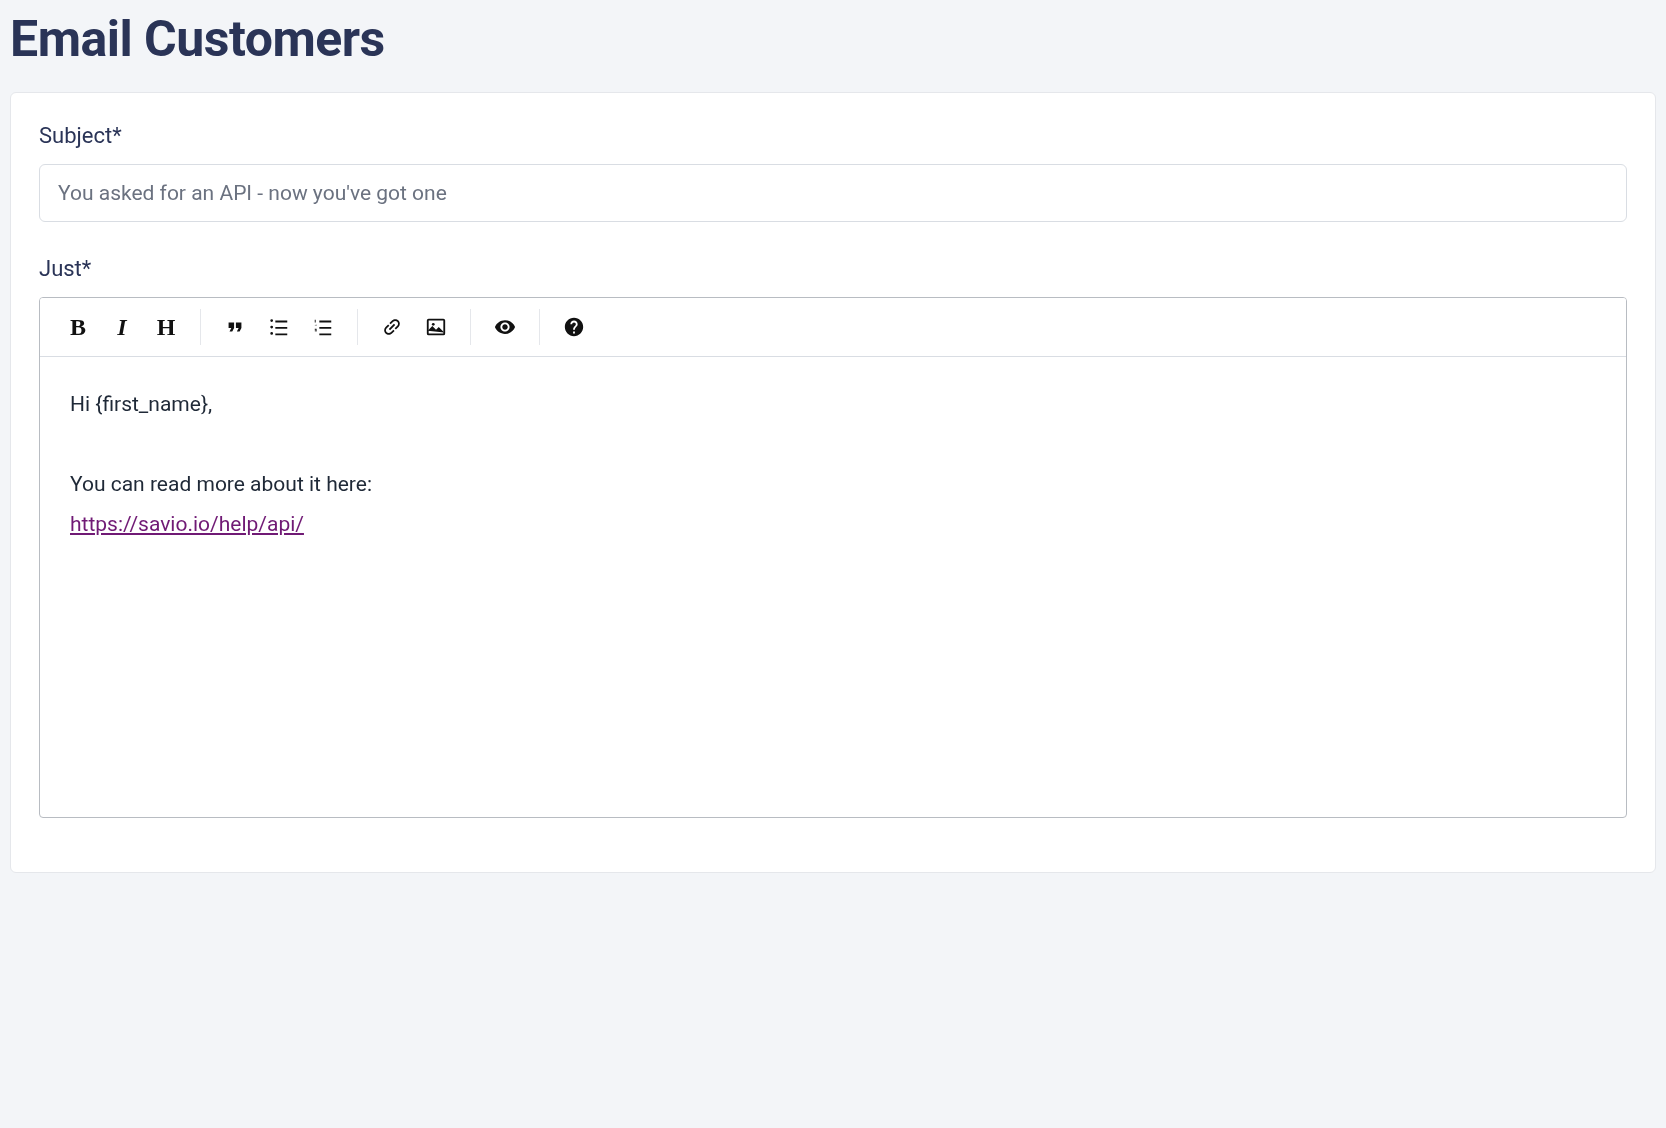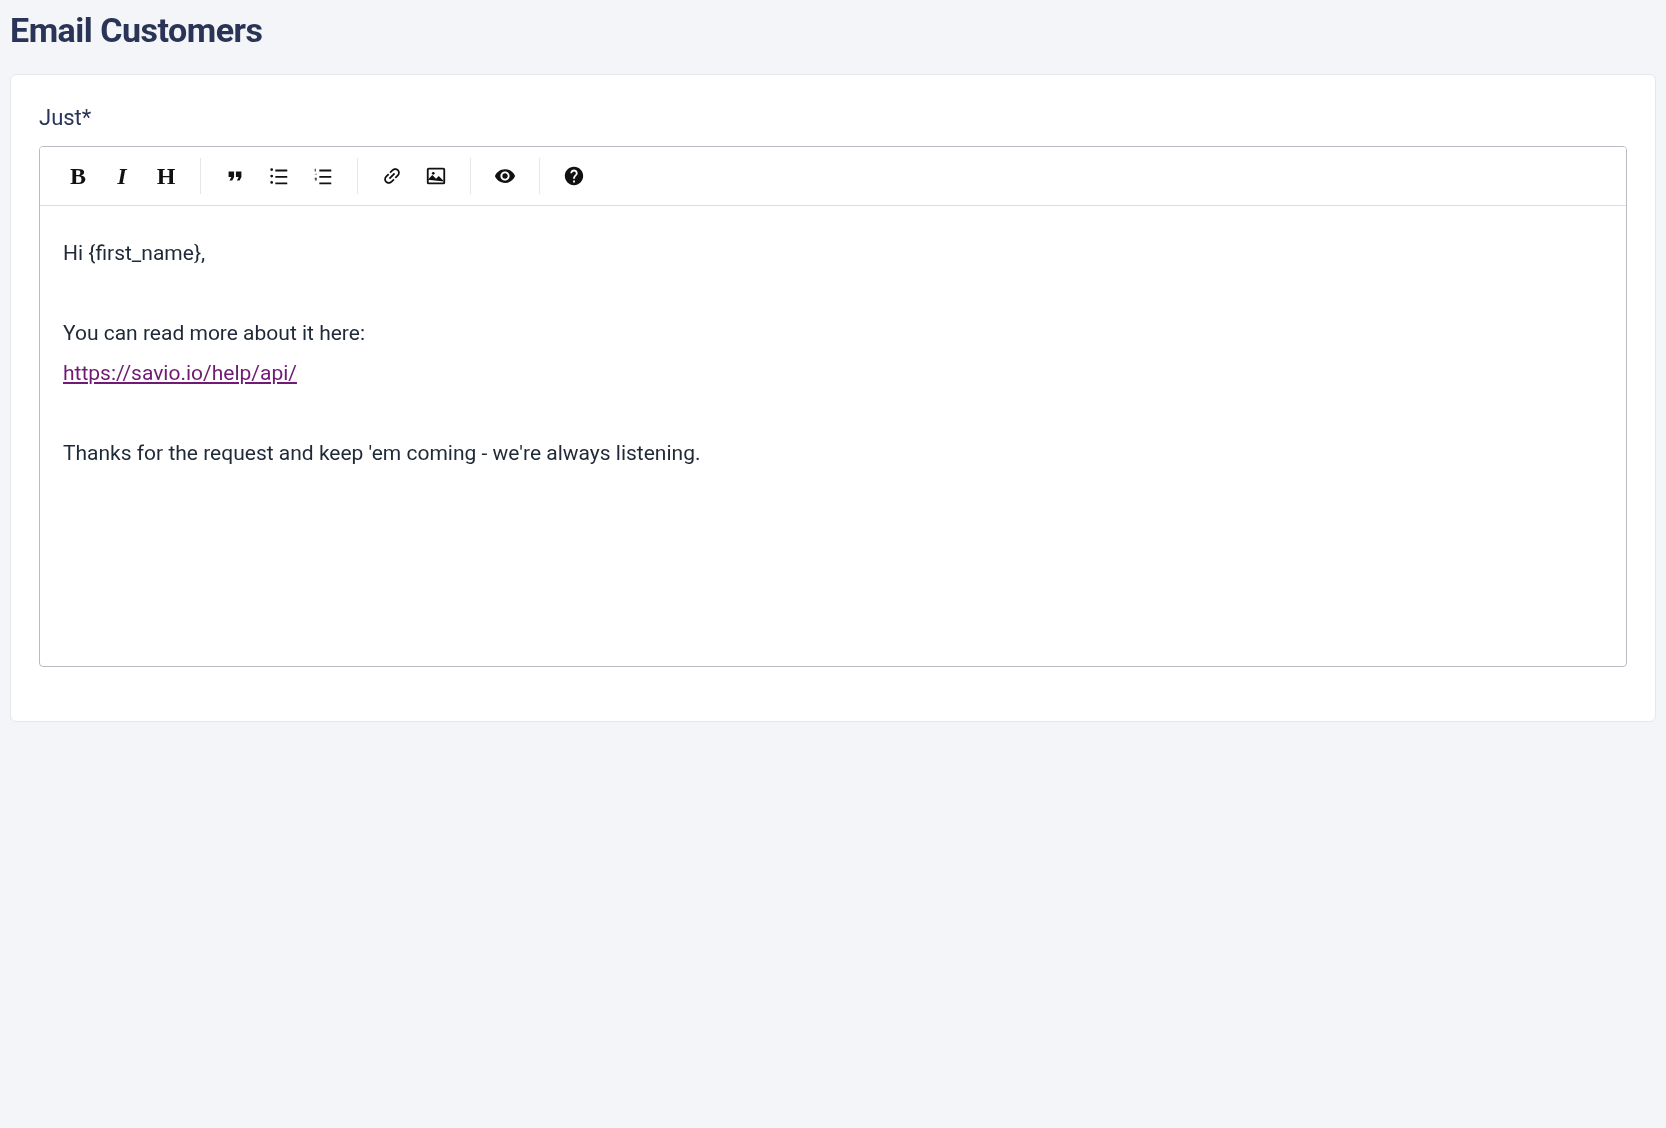--- a/index.html
+++ b/index.html
@@ -6,21 +6,21 @@
       margin: 0;
       padding: 0;
       box-sizing: border-box;
     }
     body {
       font-family: -apple-system, BlinkMacSystemFont, "Segoe UI", Roboto, "Helvetica Neue", Arial, sans-serif;
       background: #f3f5f8;
       padding: 10px;
     }
     .page-title {
-      font-size: 34px;
+      font-size: 50px;
       font-weight: 700;
       color: #2a3457;
       margin-bottom: 24px;
       letter-spacing: -0.5px;
     }
     .card {
       background: #fff;
       border: 1px solid #e5e7eb;
       border-radius: 6px;
       padding: 30px 28px 20px 28px;
@@ -94,40 +94,44 @@
       font-weight: 700;
     }
     .editor-content {
       padding: 28px 22px;
       min-height: 460px;
       font-size: 21px;
       color: #1f2937;
       line-height: 1.9;
     }
     .editor-content p {
-      margin: 0 0 40px 1px;
+      margin: 0 0 40px 8px;
     }
     .editor-content p:last-child {
       margin-bottom: 0;
     }
     .editor-content a {
       color: #701a75;
       text-decoration: underline;
     }
     .closing-line {
       margin-bottom: 0 !important;
     }
   </style>
 </head>
 <body>
 
 <h1 class="page-title">Email Customers</h1>
 
 <div class="card">
 
+  <div class="field-group">
+    <div class="field-label">Subject*</div>
+    <input type="text" class="text-input" value="You asked for an API - now you've got one" style="">
+  </div>
 
   <div class="field-group">
     <div class="field-label">Just*</div>
 
     <div class="editor-wrapper">
 
       <div class="toolbar">
 
         <div class="toolbar-group">
           <div class="toolbar-btn">
@@ -199,19 +203,18 @@
         </div>
 
       </div>
 
       <div class="editor-content" contenteditable="true" style="">
         <p>Hi {first_name},</p>
         <p>
           <span>You can read more about it here:</span><br>
           <a href="#">https://savio.io/help/api/</a>
         </p>
-        <p>Thanks for the request and keep 'em coming - we're always listening.</p>
       </div>
 
     </div>
   </div>
 
 </div>
 
 </body></html>

